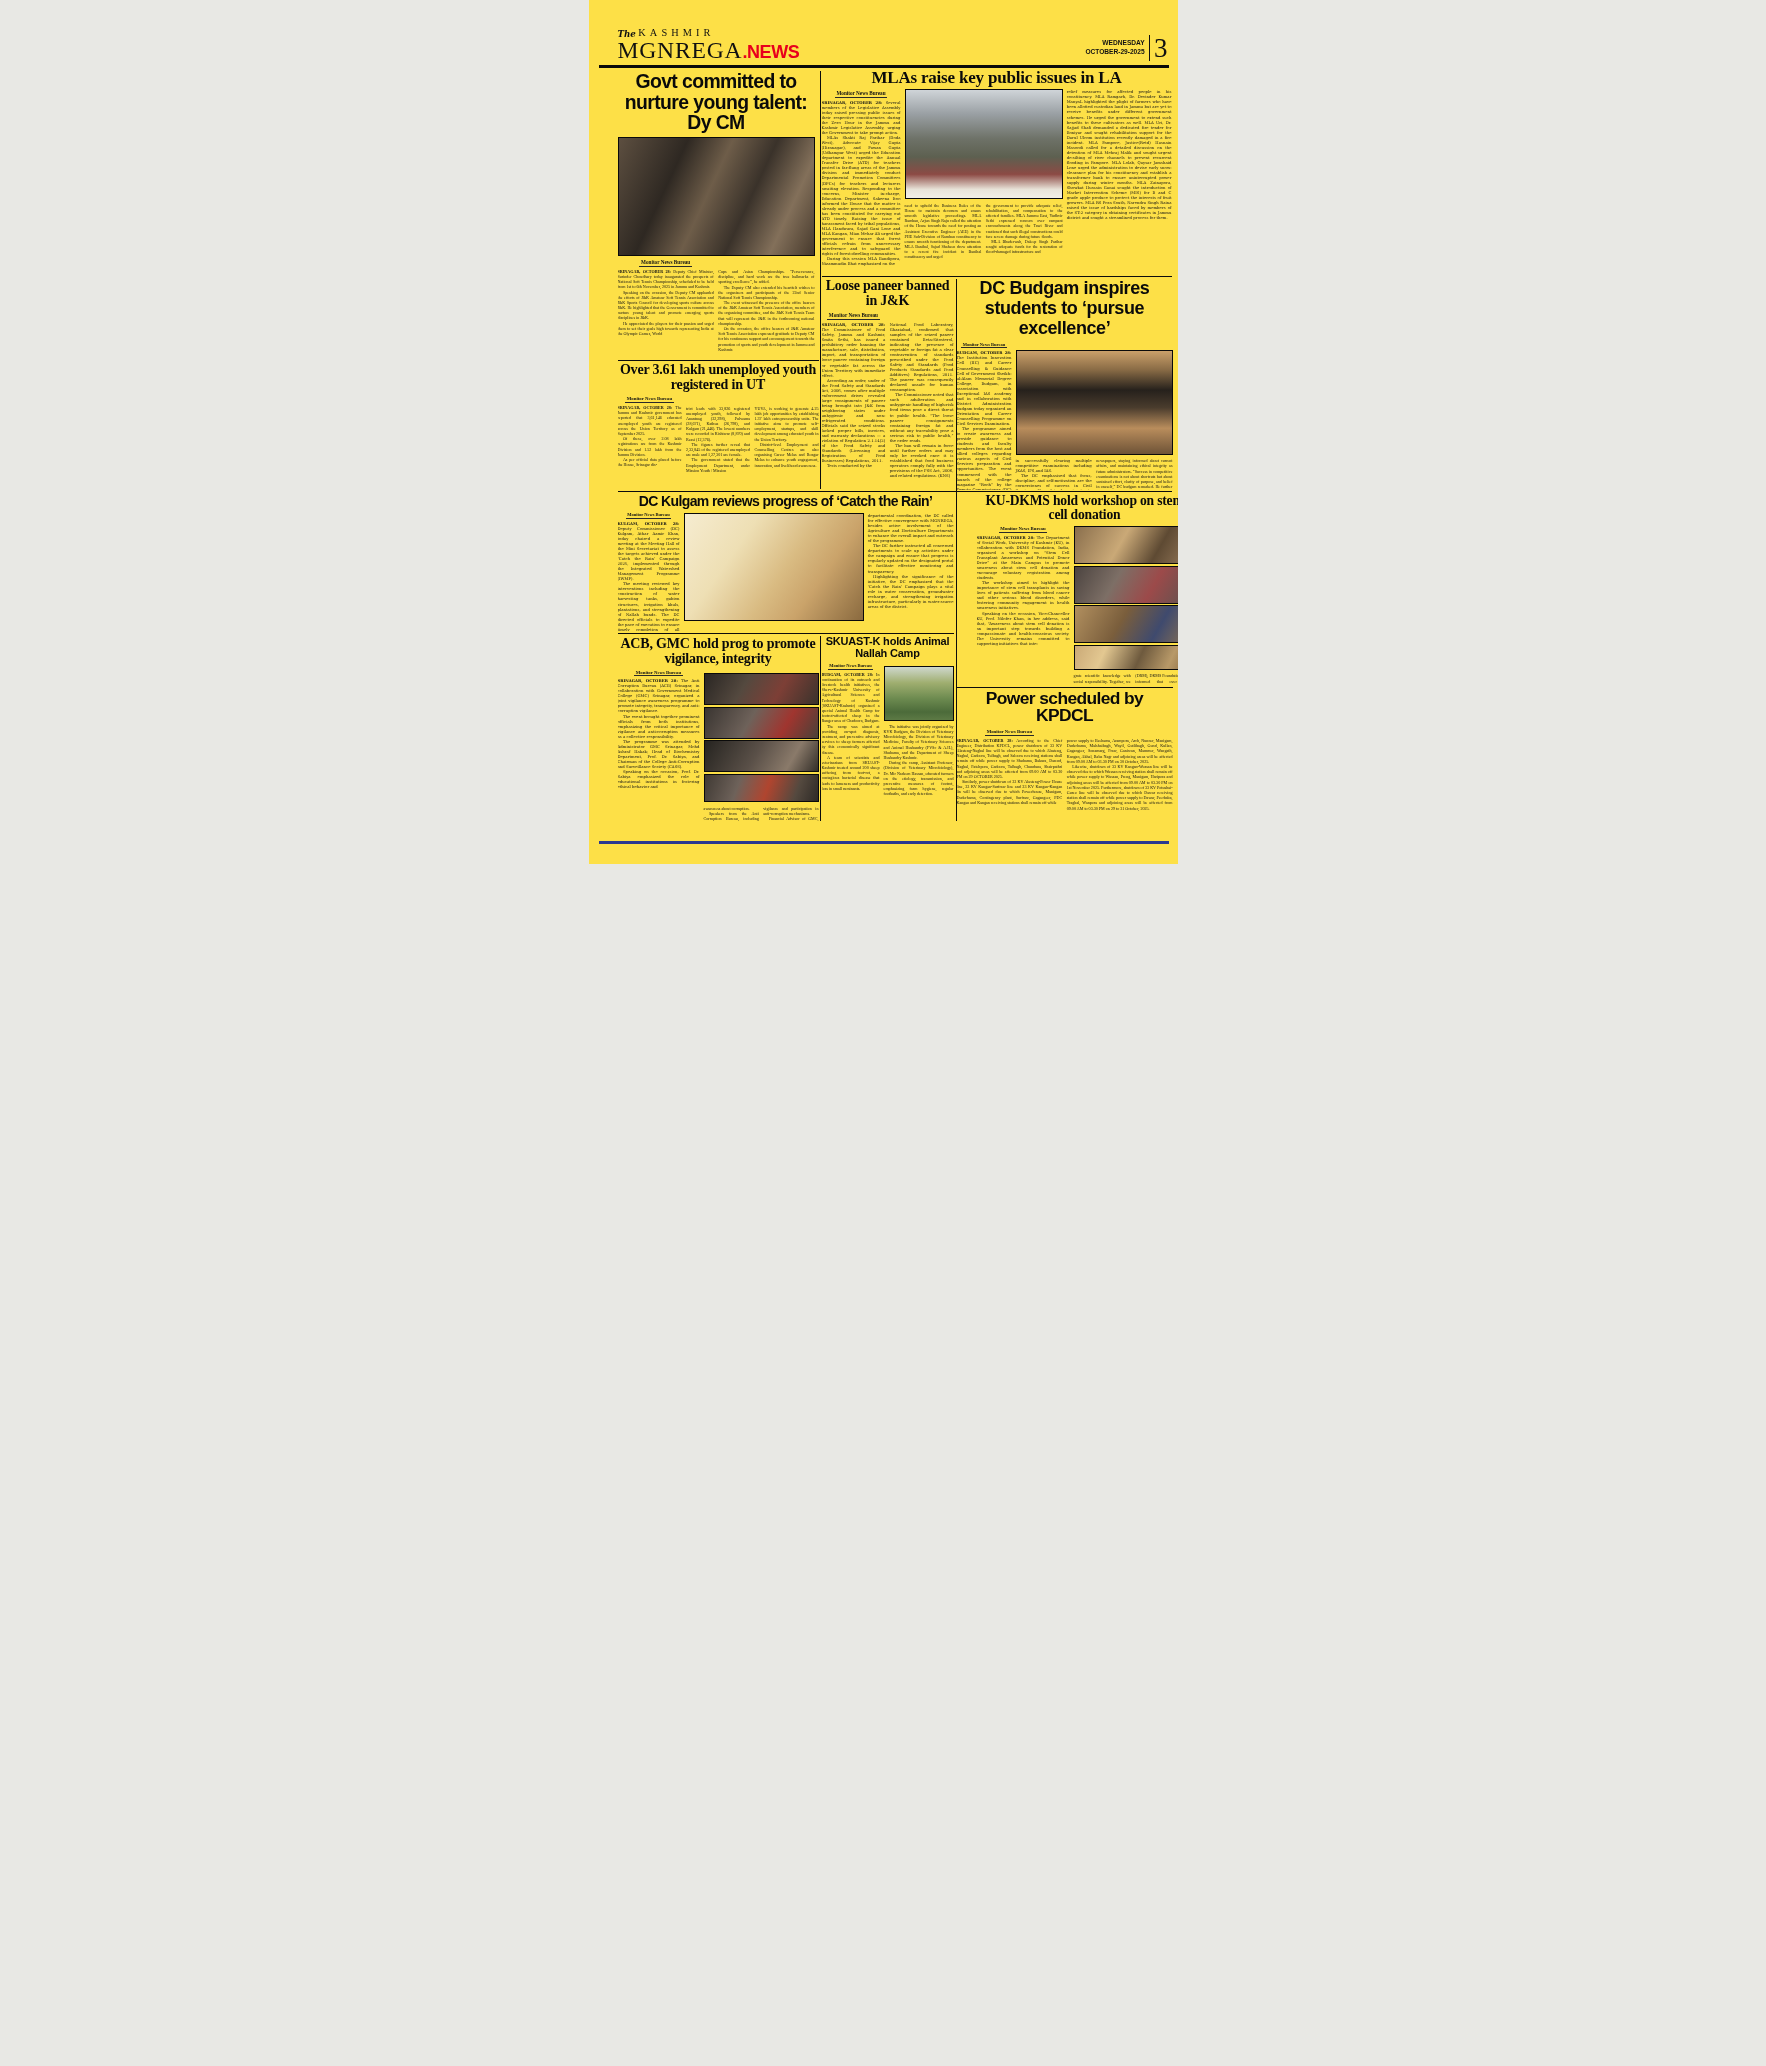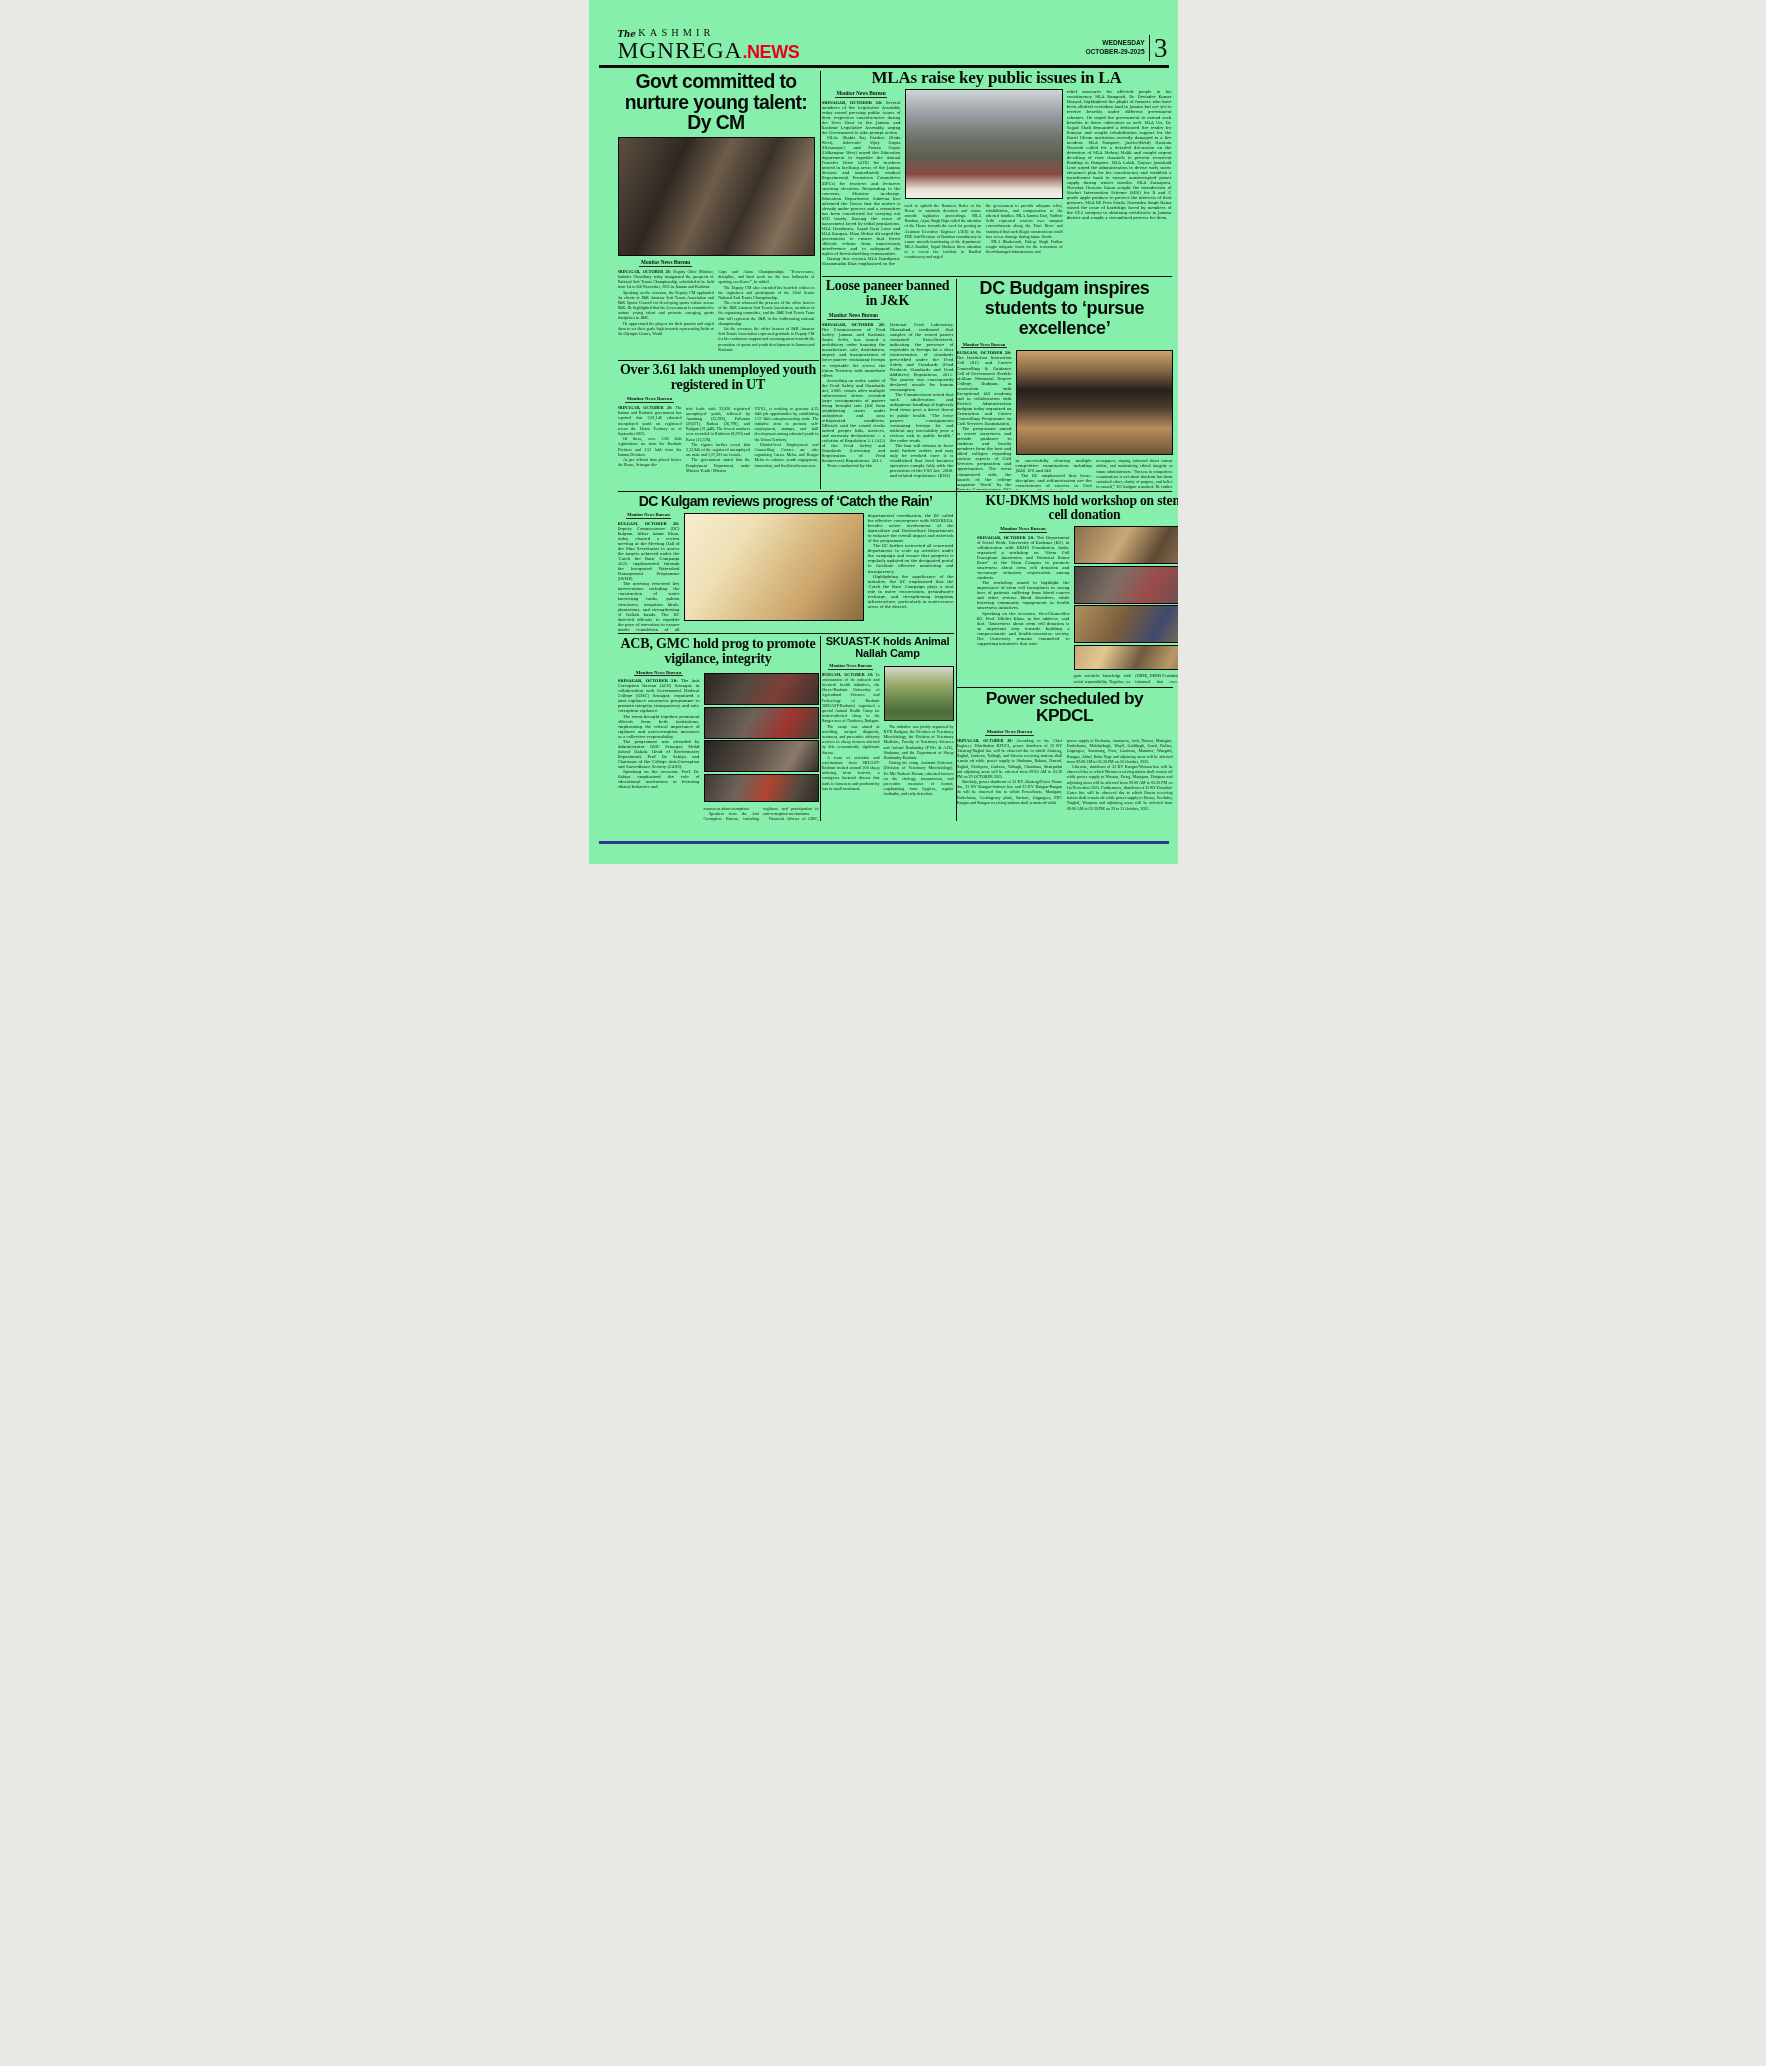--- a/index.html
+++ b/index.html
@@ -1,16 +1,16 @@
 <!DOCTYPE html>
 <html style="font-size:6.6px"><head>
 <meta charset="utf-8">
 <style>
   html,body{margin:0;padding:0;background:#e8e8e4;}
-  .page{position:relative;width:589px;height:864px;margin:0 auto;background:#86efac;
+  .page{position:relative;width:589px;height:864px;margin:0 auto;background:#fde047;
         font-family:"Liberation Serif",serif;color:#111;overflow:hidden;}
   
   .masthead{position:absolute;top:11.6px;left:29px;right:10px;height:51px;}
   .brand{position:absolute;left:0;bottom:0;line-height:1;}
   .brand-top{display:flex;align-items:flex-end;gap:2.5px;}
   .brand-the{font-style:italic;font-family:"DejaVu Serif",serif;font-size:8.7px;font-weight:700;}
   .brand-kashmir{font-family:"Liberation Serif",serif;font-size:10.3px;letter-spacing:4.1px;font-weight:500;}
   .brand-monitor{font-family:"Liberation Serif",serif;font-size:23.6px;letter-spacing:0.8px;font-weight:500;margin-top:0.8px;}
   .brand-news{font-family:"Liberation Sans",sans-serif;font-weight:800;font-size:18px;color:#e8001c;letter-spacing:-0.4px;}
   .mast-right{position:absolute;right:0;bottom:1.7px;display:flex;align-items:center;gap:4.1px;}

